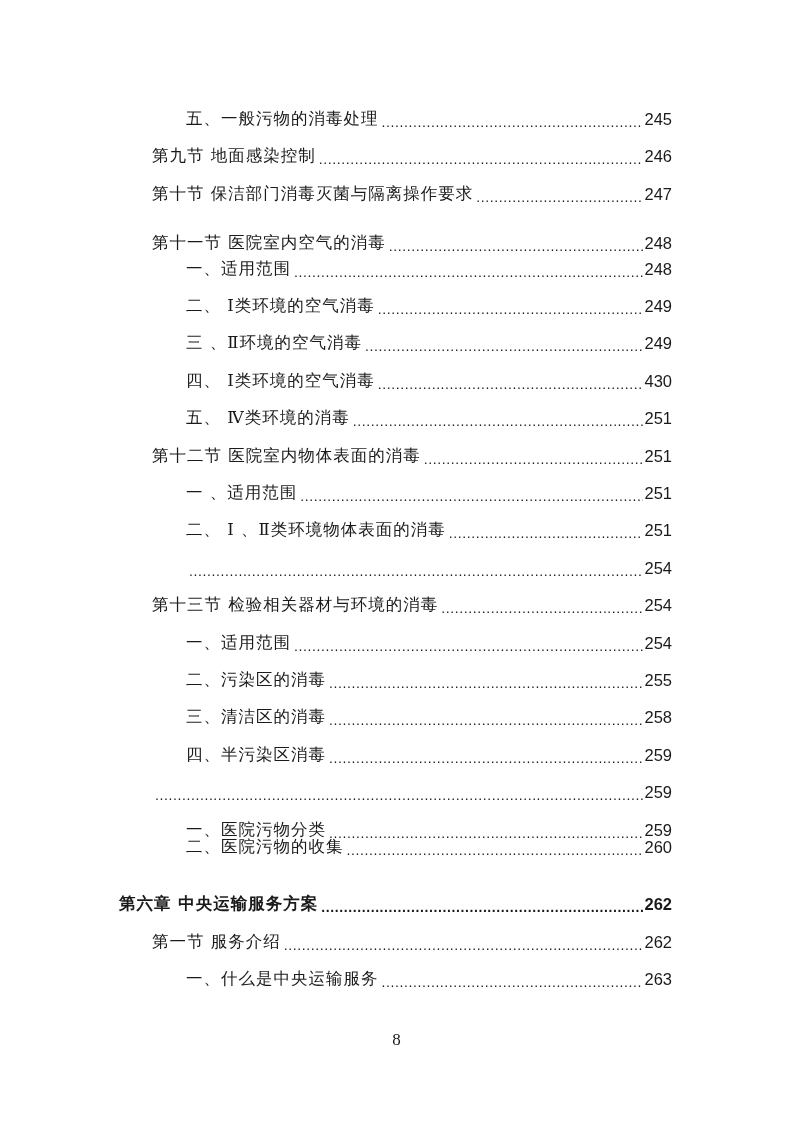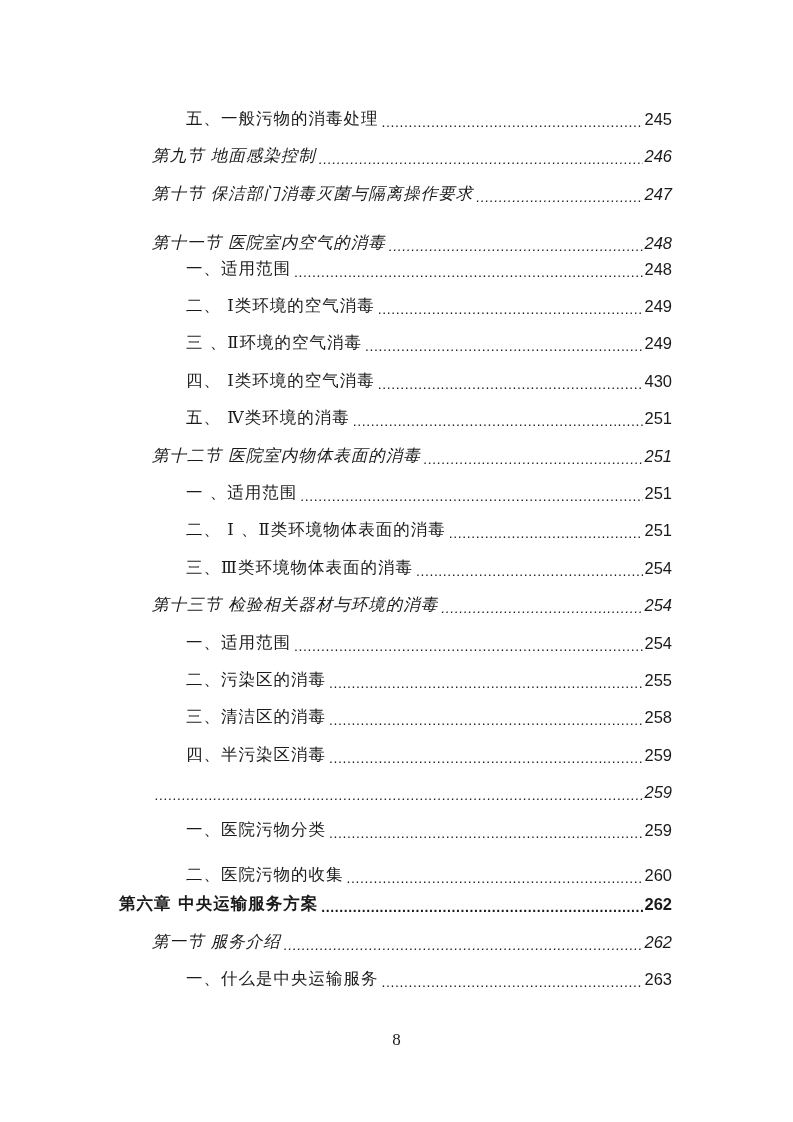--- a/index.html
+++ b/index.html
@@ -2,21 +2,21 @@
 <html><head>
 <meta charset="utf-8">
 <style>
   html, body { margin: 0; padding: 0; background: #ffffff; }
   body { width: 793px; height: 1122px; position: relative; overflow: hidden;
          font-family: "DejaVu Serif", "Liberation Serif", serif; color: #1a1a1a; }
   .toc { position: absolute; top: 104px; left: 0; width: 793px; }
   .row { position: absolute; height: 30px; display: flex; align-items: flex-end;
          font-size: 16.5px; line-height: 30px; white-space: nowrap; right: 121px; }
   .row.l1 { left: 119px; font-weight: bold; font-family: "DejaVu Sans", "Liberation Sans", sans-serif; }
-  .row.l2 { left: 152px; font-style: italic; }
+  .row.l2 { left: 152px; }
   .row.l3 { left: 186px; align-items: flex-end; }
   .title { flex: 0 0 auto; letter-spacing: 1px; }
   .leader { flex: 1 1 auto; overflow: hidden; margin: 0 1px; position: relative; height: 30px; }
   .leader::before { content: "........................................................................................................................................................................................................"; position: absolute; left: 2px; bottom: 0; font-family: "Liberation Sans", sans-serif; font-size: 14px; letter-spacing: 0.6px; line-height: 24px; }
   .page { flex: 0 0 auto; font-family: "Liberation Sans", sans-serif; font-size: 16.5px; }
   .row.l1 .leader::before { font-weight: bold; }
   .row.l1 .page { font-weight: bold; }
   .footer { position: absolute; top: 1030px; left: 0; width: 793px; text-align: center;
             font-family: "Liberation Serif", serif; font-size: 17px; }
 </style>
@@ -78,21 +78,20 @@
       <span class="title">一 、适用范围</span>
       <span class="leader"></span>
       <span class="page">251</span>
     </div>
   <div class="row l3" style="top:411.4px">
       <span class="title">二、 Ⅰ 、Ⅱ类环境物体表面的消毒</span>
       <span class="leader"></span>
       <span class="page">251</span>
     </div>
   <div class="row l3" style="top:448.8px">
-      <span class="title">三、Ⅲ类环境物体表面的消毒</span>
       <span class="leader"></span>
       <span class="page">254</span>
     </div>
   <div class="row l2" style="top:486.2px">
       <span class="title">第十三节 检验相关器材与环境的消毒</span>
       <span class="leader"></span>
       <span class="page">254</span>
     </div>
   <div class="row l3" style="top:523.6px">
       <span class="title">一、适用范围</span>
@@ -116,21 +115,21 @@
     </div>
   <div class="row l2" style="top:673.2px">
       <span class="leader"></span>
       <span class="page">259</span>
     </div>
   <div class="row l3" style="top:710.6px">
       <span class="title">一、医院污物分类</span>
       <span class="leader"></span>
       <span class="page">259</span>
     </div>
-  <div class="row l3" style="top:756px">
+  <div class="row l3" style="top:728px">
       <span class="title">二、医院污物的收集</span>
       <span class="leader"></span>
       <span class="page">260</span>
     </div>
   <div class="row l1" style="top:785.4px">
       <span class="title">第六章 中央运输服务方案</span>
       <span class="leader"></span>
       <span class="page">262</span>
     </div>
   <div class="row l2" style="top:822.8px">

